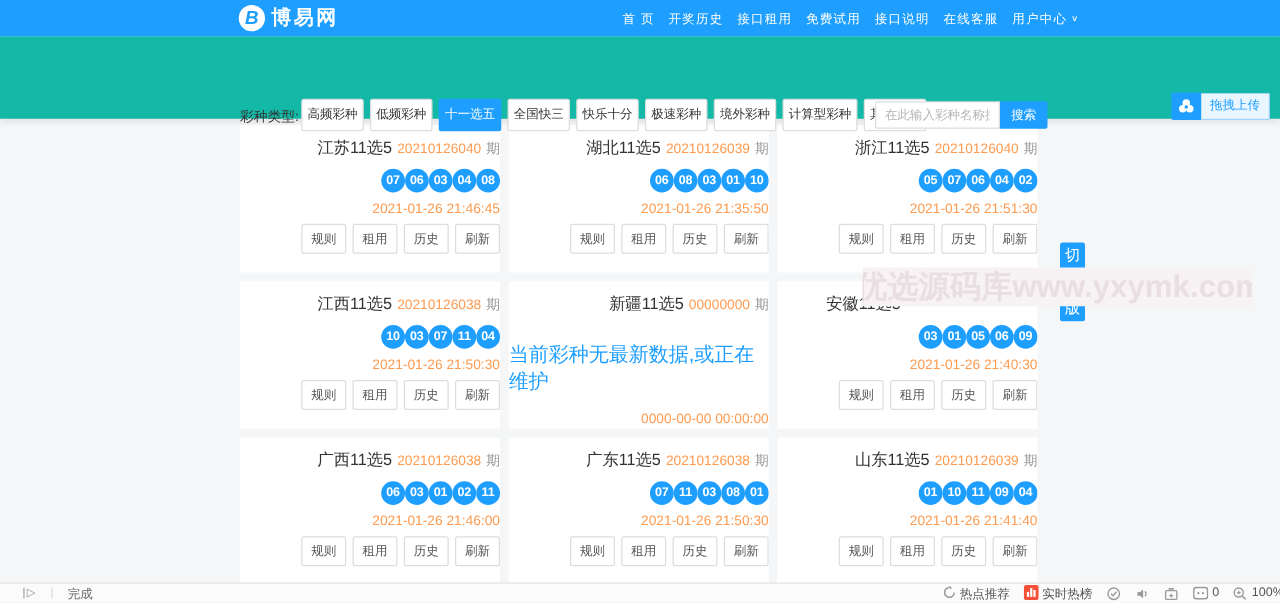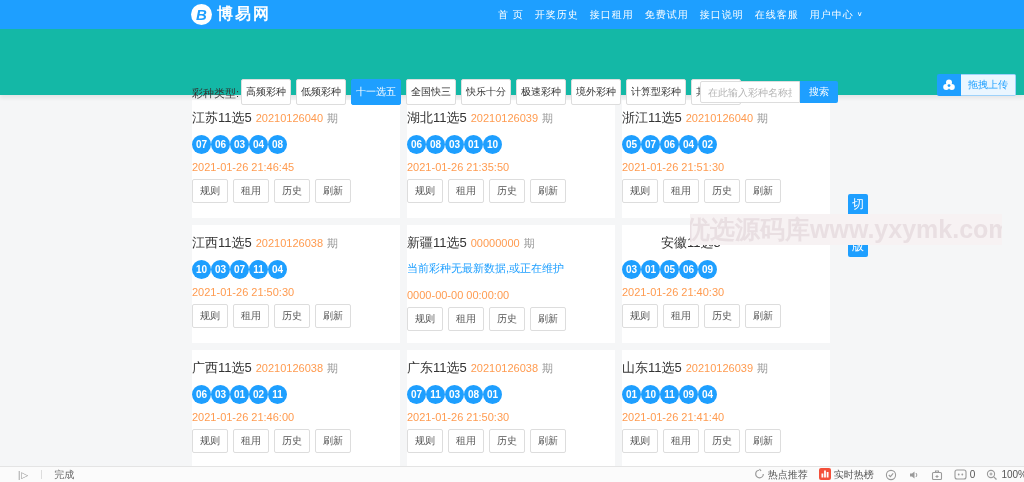--- a/index.html
+++ b/index.html
@@ -32,30 +32,30 @@
   .search button{width:38px;height:22px;background:#1E9FFF;color:#fff;border:none;border-radius:0 2px 2px 0;
     font-size:10px;cursor:pointer;font-family:Liberation Serif, serif}
   .upload{position:absolute;right:8px;top:45px;height:22px;display:flex;cursor:pointer}
   .upload-ic{width:24px;background:#1E9FFF;border-radius:2px 0 0 2px;display:flex;align-items:center;justify-content:center}
   .upload-label{padding:0 7px;line-height:20px;font-size:10px;color:#1E9FFF;background:#eaf6ff;
     border:1px solid #9ed2fa;border-left:none;border-radius:0 2px 2px 0;white-space:nowrap}
 
   
   .cards{position:absolute;left:192px;top:100px;display:grid;grid-template-columns:repeat(3,208px);
     grid-auto-rows:118px;gap:7px;z-index:1}
-  .card{background:#fff;display:flex;flex-direction:column;align-items:flex-start;overflow:hidden}
+  .card{background:#fff;display:flex;flex-direction:column;align-items:flex-end;overflow:hidden}
   .card-title{margin-top:9px;display:flex;align-items:baseline;gap:4px;white-space:nowrap}
   .card-name{font-size:13px;color:#333}
   .card-period{font-size:11px;color:#FF9B50}
   .card-period-suffix{font-size:11px;color:#999}
   .card.no-period .card-title{align-self:flex-start;margin-left:39px}
   .balls{margin-top:8px;display:flex;gap:0}
   .ball{width:19px;height:19px;border-radius:50%;background:#1E9FFF;color:#fff;font-size:10px;
     font-weight:bold;display:flex;align-items:center;justify-content:center}
-  .card-message{margin-top:9px;font-size:11px;color:#1E9FFF}
+  .card-message{margin-top:22px;font-size:16px;color:#1E9FFF}
   .card-time{margin-top:7px;font-size:11px;color:#FF9B50}
   .card.has-message .card-time{margin-top:13px}
   .card-actions{margin-top:6px;display:flex;gap:5px}
   .action-btn{padding:4px 7px;font-size:10px;color:#555;background:#fff;border:1px solid #ddd;
     border-radius:2px;cursor:pointer;font-family:inherit;white-space:nowrap}
 
   
   .switch-btn{position:absolute;left:848px;top:194px;width:20px;background:#1E9FFF;color:#fff;
     font-size:12px;line-height:21px;text-align:center;border-radius:2px;cursor:pointer;z-index:30;
     word-break:break-all;padding:0 4px}

